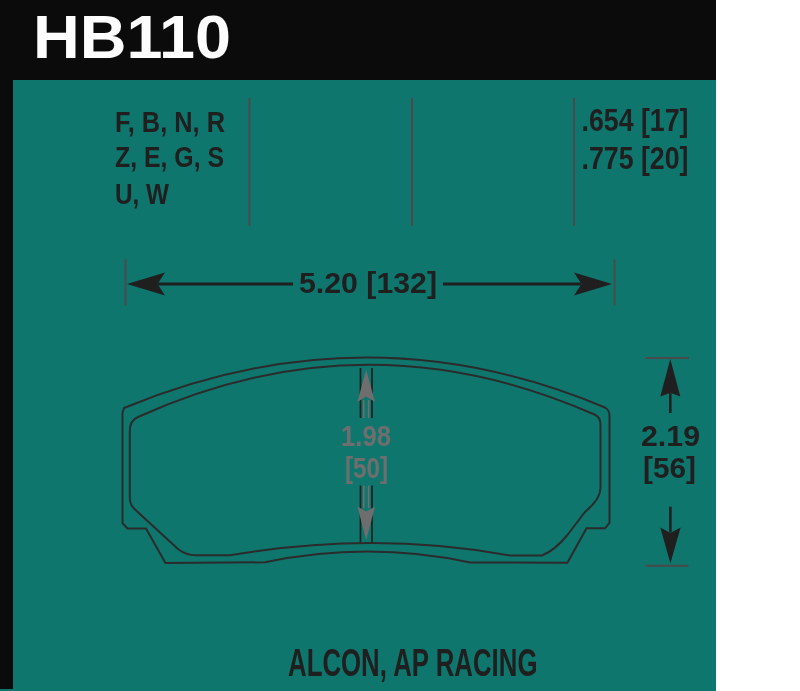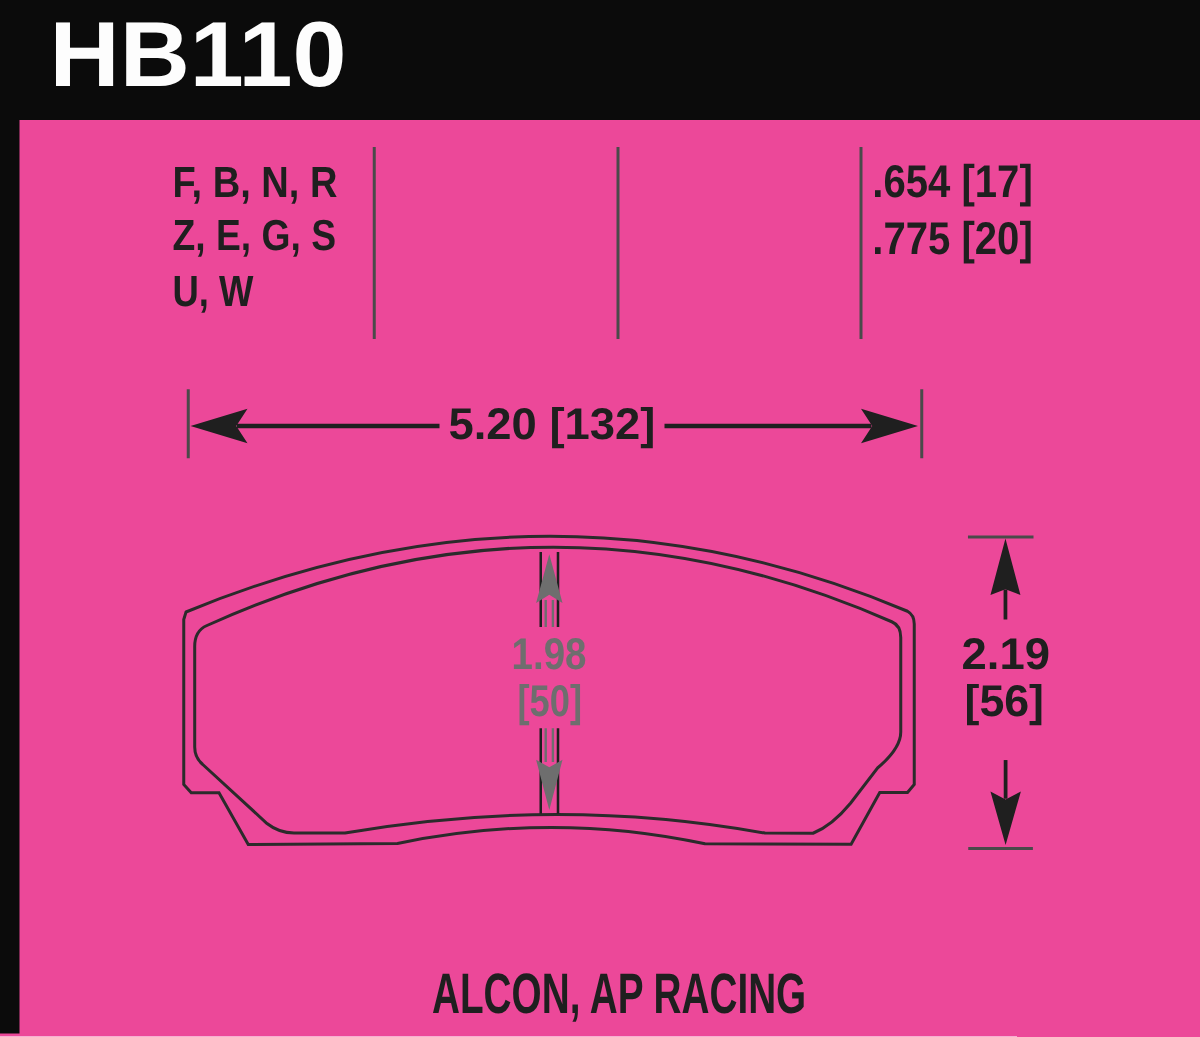--- a/index.html
+++ b/index.html
@@ -1,16 +1,16 @@
 <!DOCTYPE html>
 <html><head>
 <meta charset="utf-8">
 <style>
   html,body{margin:0;padding:0;background:#ffffff;}
-  #page{position:relative;width:800px;height:691px;background:#ec4899;overflow:hidden;
+  #page{position:relative;width:716px;height:691px;background:#0f766e;overflow:hidden;
         font-family:"Liberation Sans", sans-serif;}
   svg{position:absolute;left:0;top:0;}
   text{font-family:"Liberation Sans", sans-serif;font-weight:bold;}
 </style>
 </head>
 <body>
 <div id="page">
 <svg width="800" height="691" viewBox="0 0 800 691">
 
   <rect x="0" y="0" width="800" height="80" fill="#0b0b0b"></rect>

